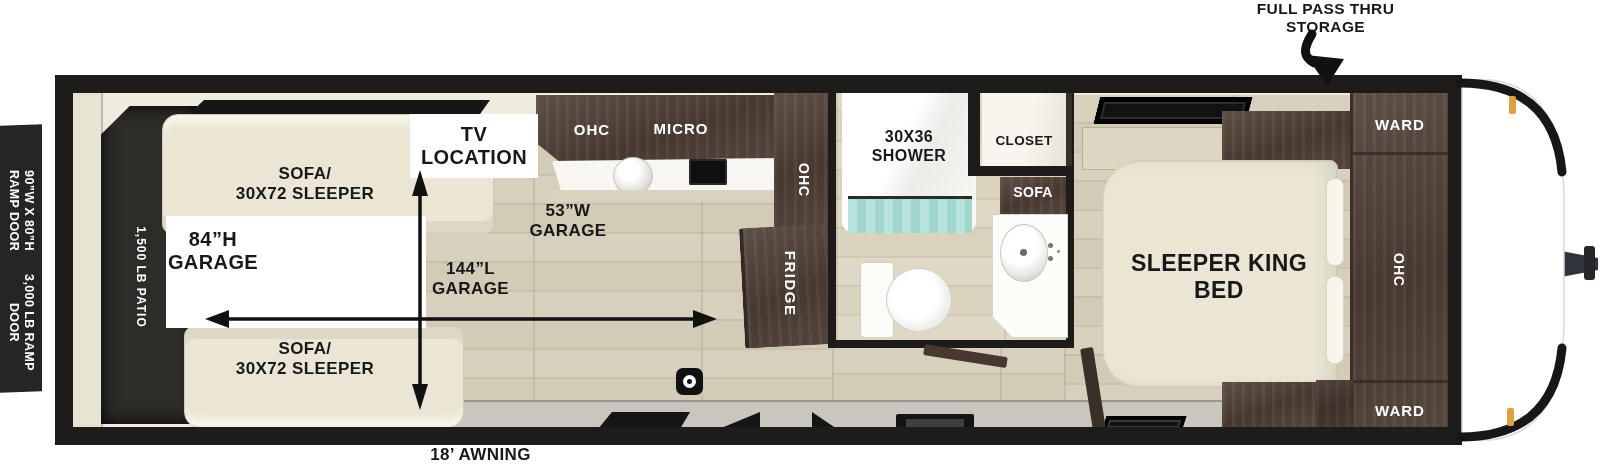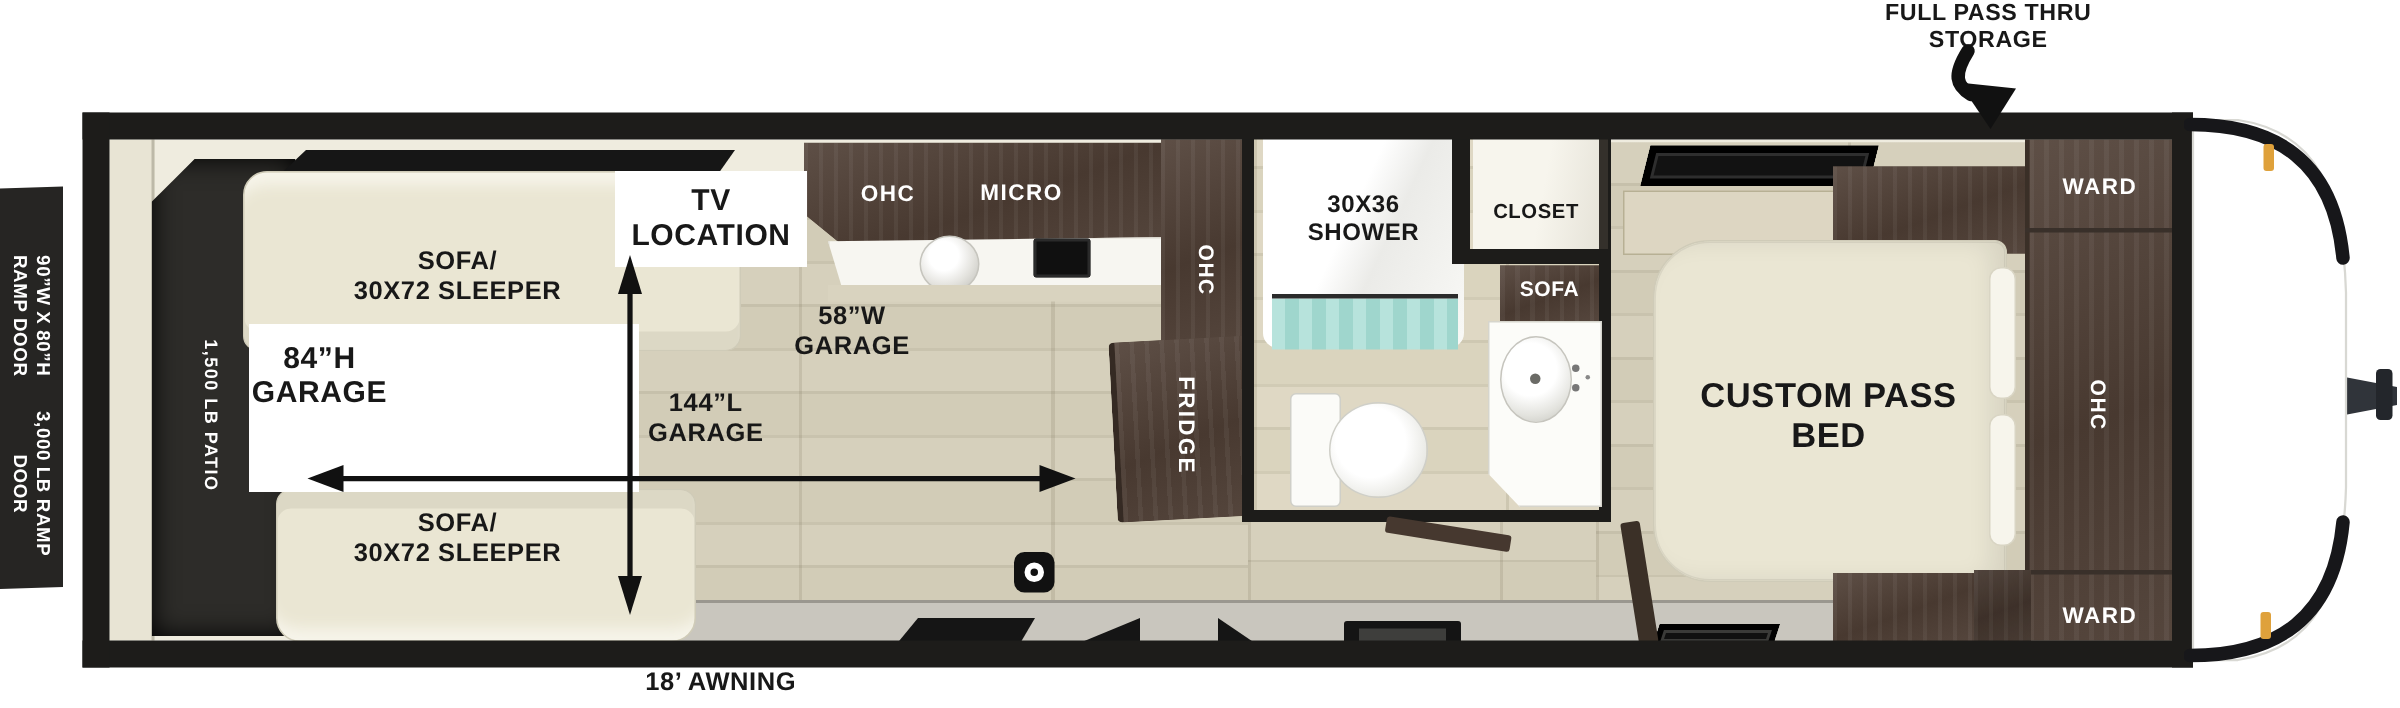--- a/index.html
+++ b/index.html
@@ -156,33 +156,33 @@
   <div class="abs" style="left:676px;top:368px;width:27px;height:27px;background:#111;border-radius:7px"></div>
   <div class="abs" style="left:683px;top:375px;width:13px;height:13px;border:4px solid #fff;border-radius:50%;box-sizing:border-box"></div>
 
   <div class="lbl" style="left:170px;top:164px;width:270px;font-size:17px">SOFA/
 30X72 SLEEPER</div>
   <div class="lbl" style="left:170px;top:339px;width:270px;font-size:17px">SOFA/
 30X72 SLEEPER</div>
   <div class="lbl w rot" style="left:65px;top:270px;width:150px;font-size:12px;letter-spacing:1px">1,500 LB PATIO</div>
   <div class="lbl" style="left:158px;top:228px;width:110px;font-size:20px">84”H
 GARAGE</div>
-  <div class="lbl" style="left:513px;top:201px;width:110px;font-size:17px">58”W
+  <div class="lbl" style="left:513px;top:201px;width:110px;font-size:17px">53”W
 GARAGE</div>
   <div class="lbl" style="left:418px;top:259px;width:105px;font-size:17px">144”L
 GARAGE</div>
   <div class="lbl" style="left:410px;top:123px;width:128px;font-size:20px">TV
 LOCATION</div>
   <div class="lbl w" style="left:556px;top:121px;width:72px;font-size:15px;letter-spacing:1px">OHC</div>
   <div class="lbl w" style="left:635px;top:120px;width:92px;font-size:15px;letter-spacing:1px">MICRO</div>
   <div class="lbl w rot" style="left:774px;top:172px;width:60px;font-size:14px;letter-spacing:1px">OHC</div>
   <div class="lbl w rot" style="left:730px;top:275px;width:120px;font-size:15px;letter-spacing:1.5px">FRIDGE</div>
   <div class="lbl" style="left:848px;top:128px;width:122px;font-size:16px">30X36
 SHOWER</div>
   <div class="lbl" style="left:982px;top:133px;width:84px;font-size:13.5px">CLOSET</div>
   <div class="lbl w" style="left:1000px;top:184px;width:66px;font-size:14px">SOFA</div>
-  <div class="lbl" style="left:1104px;top:250px;width:230px;font-size:23px">CUSTOM PASS
+  <div class="lbl" style="left:1104px;top:250px;width:230px;font-size:23px">SLEEPER KING
 BED</div>
   <div class="lbl w" style="left:1352px;top:116px;width:96px;font-size:15px;letter-spacing:1px">WARD</div>
   <div class="lbl w" style="left:1352px;top:402px;width:96px;font-size:15px;letter-spacing:1px">WARD</div>
   <div class="lbl w rot" style="left:1369px;top:262px;width:60px;font-size:14px;letter-spacing:1px">OHC</div>
 
 </div>
 
 </body></html>

